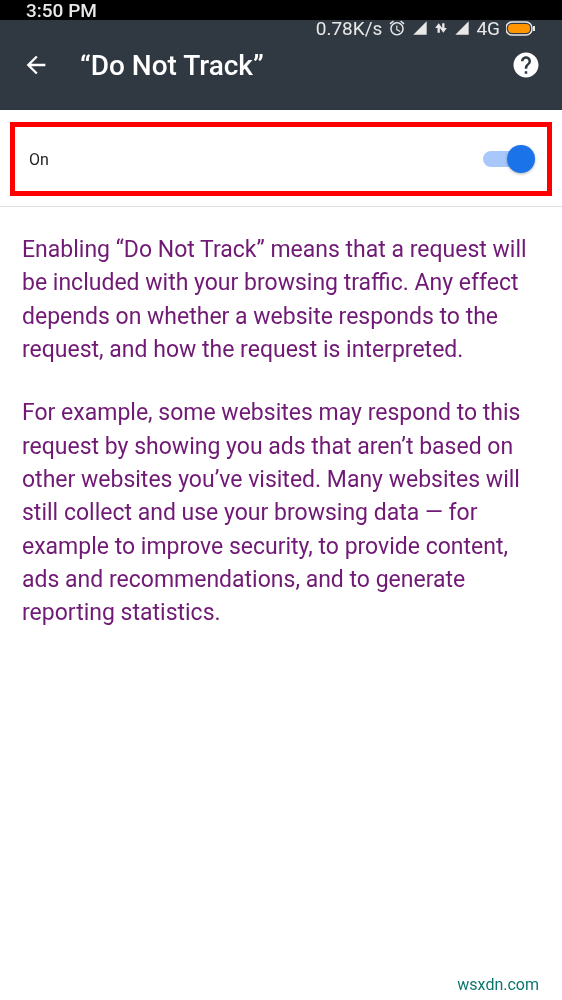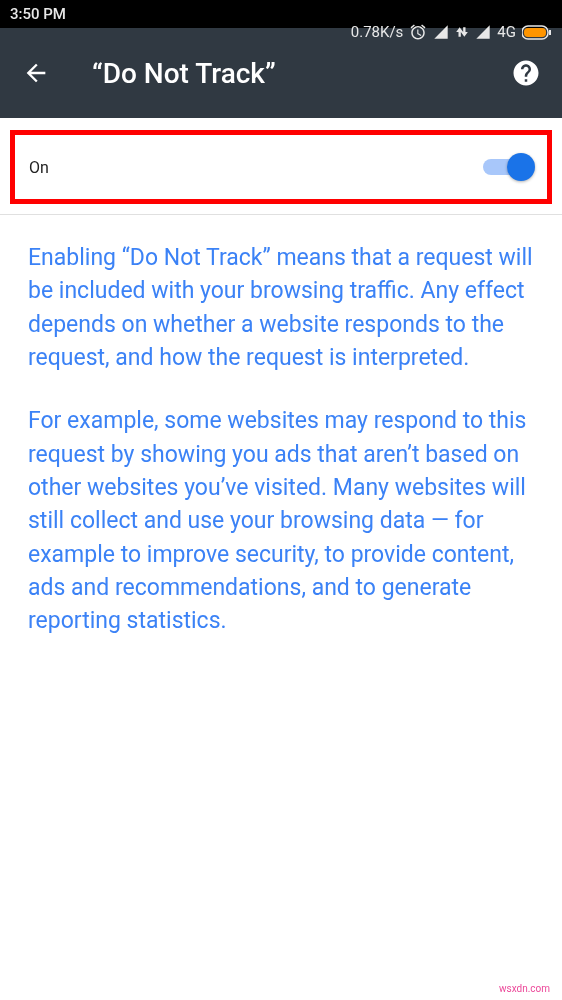--- a/index.html
+++ b/index.html
@@ -9,28 +9,28 @@
     }
     body {
       width: 562px;
       height: 1000px;
       font-family: Roboto, Arial, sans-serif;
       background: #ffffff;
       overflow: hidden;
       position: relative;
     }
     .status-bar {
-      height: 28px;
+      height: 20px;
       background: #000000;
       color: #e8e8e8;
       display: flex;
       align-items: center;
       justify-content: space-between;
-      padding: 0 10px;
-      font-size: 15px;
+      padding: 0 26px;
+      font-size: 19px;
     }
     .status-left {
       font-weight: 500;
     }
     .status-right {
       display: flex;
       align-items: center;
       gap: 6px;
     }
     .status-right span {
@@ -43,21 +43,21 @@
     }
     .battery-icon svg rect.fill {
       fill: #ff9500;
     }
     .app-bar {
       height: 90px;
       background: #303942;
       display: flex;
       align-items: center;
       padding: 0 16px;
-      gap: 36px;
+      gap: 24px;
       color: #ffffff;
     }
     .back-btn {
       width: 40px;
       height: 40px;
       display: flex;
       align-items: center;
       justify-content: center;
       cursor: pointer;
     }
@@ -126,31 +126,30 @@
       height: 1px;
       background: #e0e0e0;
       margin: 0 0 14px 0;
     }
     .description {
       padding: 12px 22px;
     }
     .description p {
       font-size: 23px;
       line-height: 1.45;
-      color: #3b82f6;
+      color: #701a75;
       margin-bottom: 30px;
       text-align: left;
-      margin-left: 6px;
     }
     .watermark {
       position: absolute;
       bottom: 6px;
-      right: 12px;
-      font-size: 10px;
-      color: #ec4899;
+      right: 23px;
+      font-size: 16px;
+      color: #0f766e;
     }
   </style>
 </head>
 <body>
 
 <div class="status-bar">
   <div class="status-left">3:50 PM</div>
   <div class="status-right">
     <span>0.78K/s</span>
     <span class="alarm-icon">

